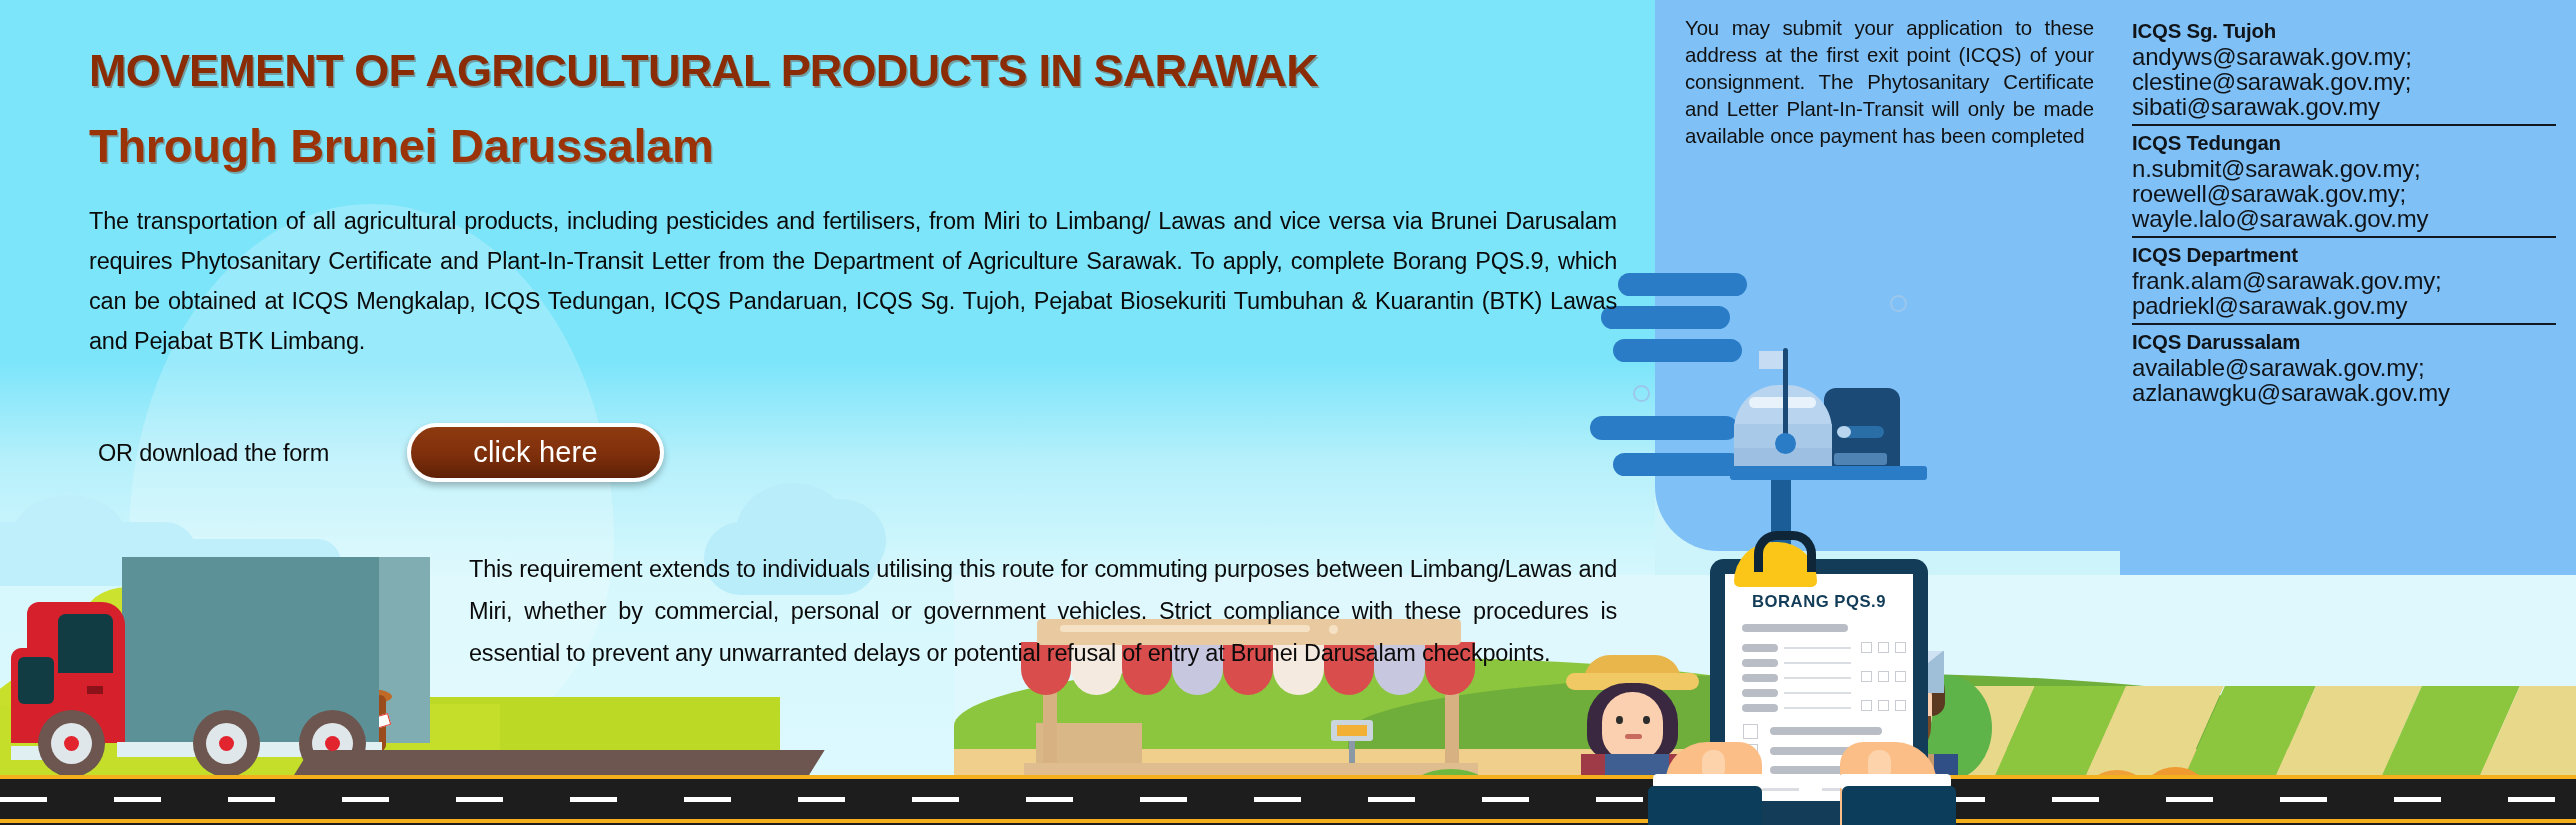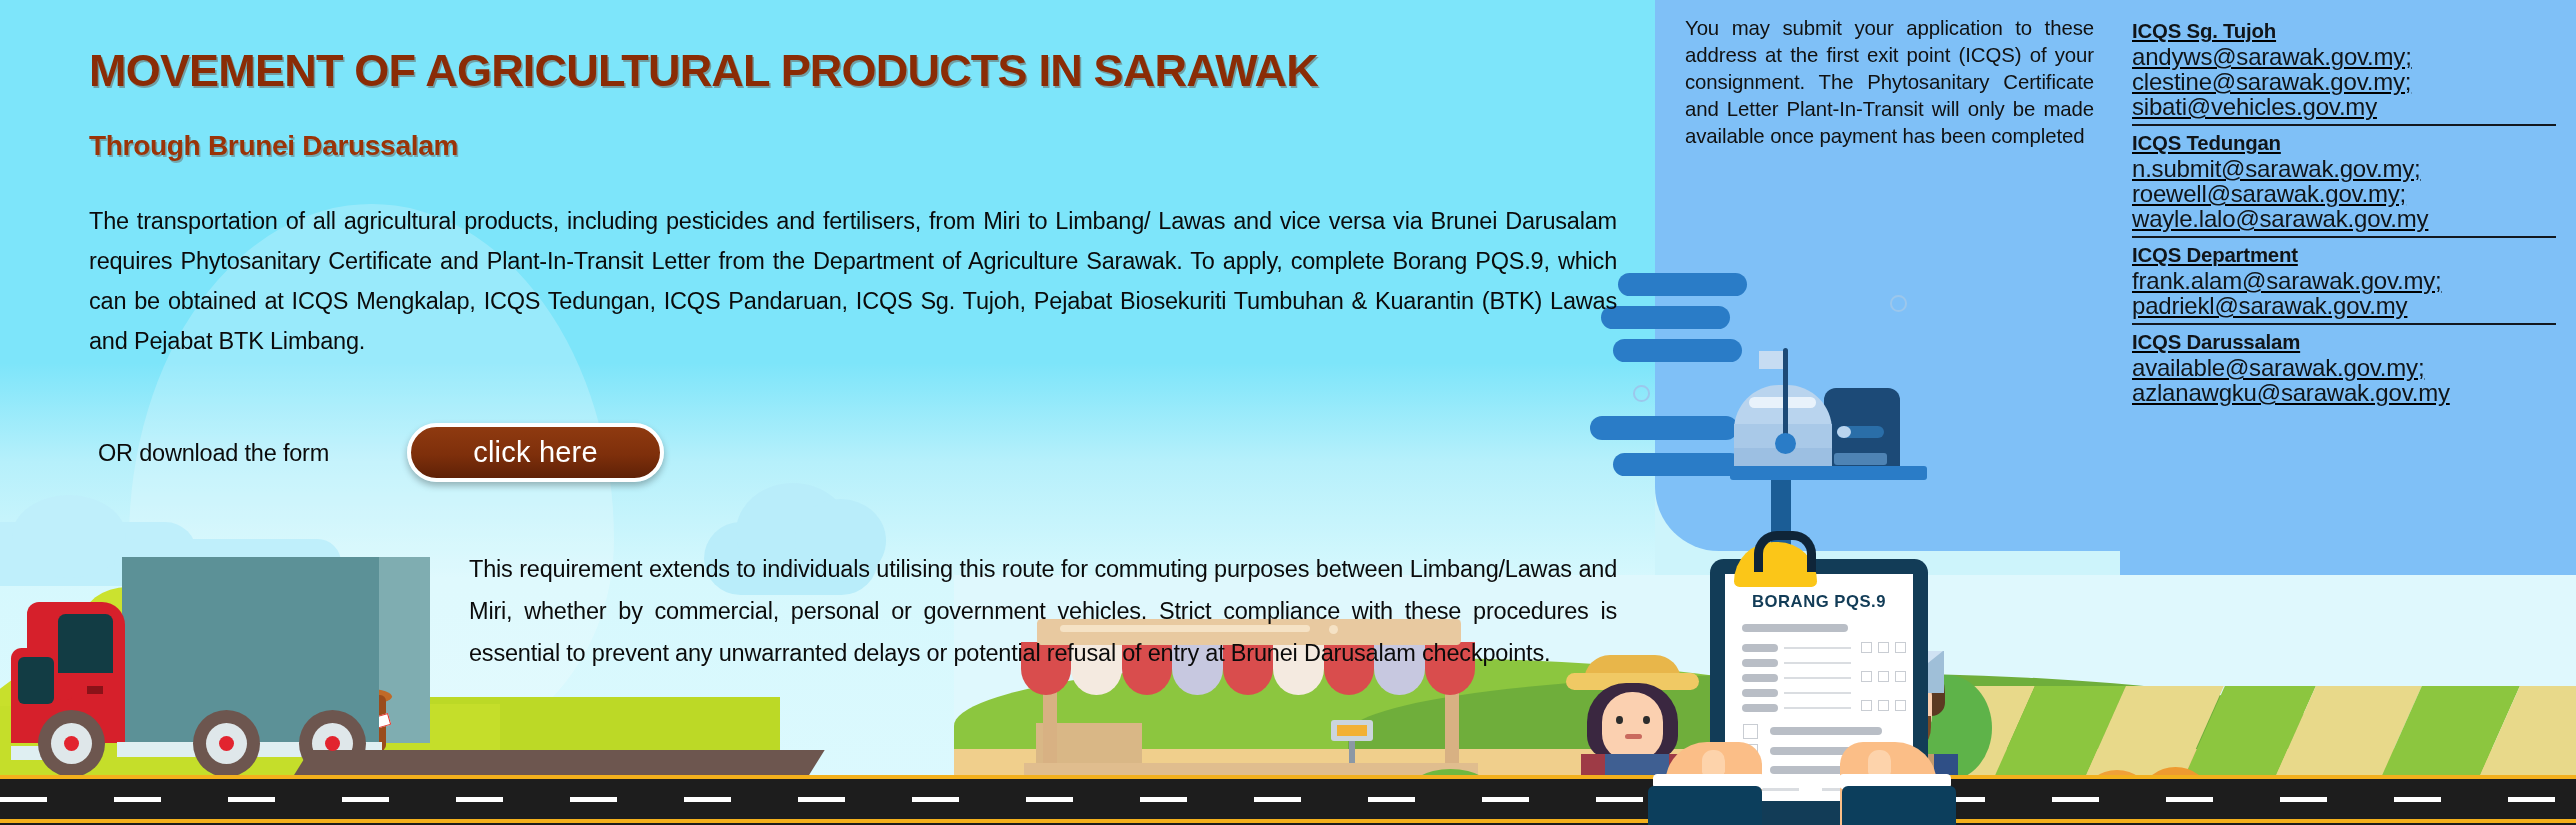--- a/index.html
+++ b/index.html
@@ -122,21 +122,21 @@
   .blue-panel-fullright {
     position:absolute; left:2120px; top:0; width:456px; height:575px; background:#7fc0f7;
   }
   .panel-note {
     position:absolute; left:1685px; top:15px; width:409px;
     font-size:20.4px; line-height:27px; color:#111; text-align:justify; letter-spacing:-0.1px;
   }
 
   
   .contacts { position:absolute; left:2132px; top:18px; width:424px; }
-  .contact-block { margin-bottom:1.5px; padding-bottom:3px;text-decoration:underline; }
+  .contact-block { margin-bottom:1.5px; padding-bottom:3px; }
   .contact-block + .contact-block { border-top:2.3px solid #12181f; padding-top:4.5px; }
   .contact-title { font-size:20.4px; font-weight:bold; color:#101418; line-height:26px; letter-spacing:-0.2px; }
   .contact-email { font-size:24px; color:#101418; line-height:25px; letter-spacing:-0.2px; }
 
   
   .mail-ill { position:absolute; left:1651px; top:318px; width:326px; height:507px; }
   .mb-speed { position:absolute; background:#2a7cc7; border-radius:13.6px; }
   .mb-post { position:absolute; left:120px; top:151px; width:19.7px; height:151px; background:#1b5d96; }
   .mb-base-plate { position:absolute; left:79px; top:148px; width:197px; height:13.6px; background:#2a7cc7; border-radius:3px; }
   .mb-body { position:absolute; left:83px; top:67px; width:98px; height:86px; background:#b9d4ee; border-radius:45px 45px 0 0; }
@@ -178,21 +178,21 @@
 
   
   .h1 {
     position:absolute; left:89px; top:47px; width:1514px;
     font-size:45px; font-weight:bold; color:#8a2c06;
     letter-spacing:-0.8px; line-height:48px; white-space:nowrap;
     text-shadow:1.5px 1.5px 0 rgba(90,28,4,.35);
   }
   .h2 {
     position:absolute; left:89px; top:127px;
-    font-size:28px; font-weight:bold; color:#9a3408;
+    font-size:47px; font-weight:bold; color:#9a3408;
     letter-spacing:-0.3px; line-height:38px;
     text-shadow:1.5px 1.5px 0 rgba(90,28,4,.30);
   }
   .body1 {
     position:absolute; left:89px; top:201px; width:1528px;
     font-size:23.5px; line-height:40px; color:#0b0b0b; text-align:justify;
     letter-spacing:-0.2px;
   }
   .or-line {
     position:absolute; left:98px; top:438px;
@@ -455,21 +455,21 @@
     <div class="sleeve" style="left:191px; top:468px; width:114px; height:76px; border-radius:6px;"></div>
   </div>
 
   <div class="panel-note">You may submit your application to these address at the first exit point (ICQS) of your consignment. The Phytosanitary Certificate and Letter Plant-In-Transit will only be made available once payment has been completed</div>
 
   <div class="contacts">
     <div class="contact-block">
       <div class="contact-title">ICQS Sg. Tujoh</div>
       <div class="contact-email">andyws@sarawak.gov.my;</div>
       <div class="contact-email">clestine@sarawak.gov.my;</div>
-      <div class="contact-email">sibati@vehicles.gov.my</div>
+      <div class="contact-email">sibati@sarawak.gov.my</div>
     </div>
     <div class="contact-block">
       <div class="contact-title">ICQS Tedungan</div>
       <div class="contact-email">n.submit@sarawak.gov.my;</div>
       <div class="contact-email">roewell@sarawak.gov.my;</div>
       <div class="contact-email">wayle.lalo@sarawak.gov.my</div>
     </div>
     <div class="contact-block">
       <div class="contact-title">ICQS Department</div>
       <div class="contact-email">frank.alam@sarawak.gov.my;</div>

